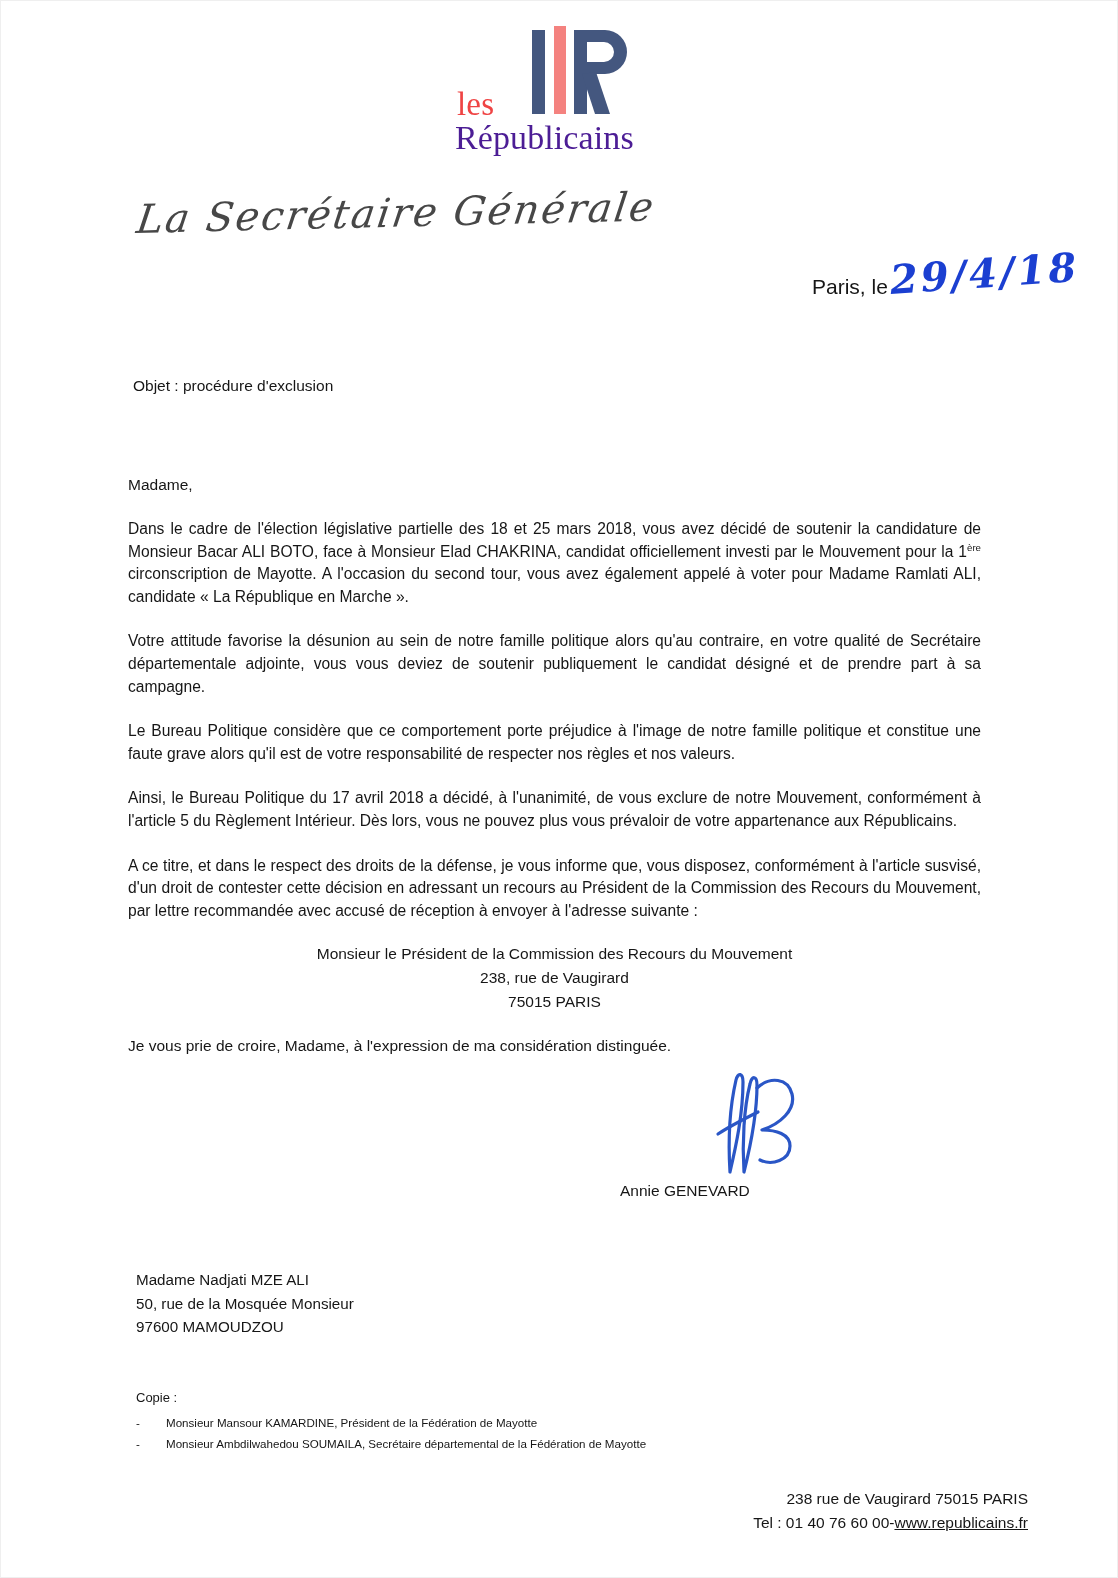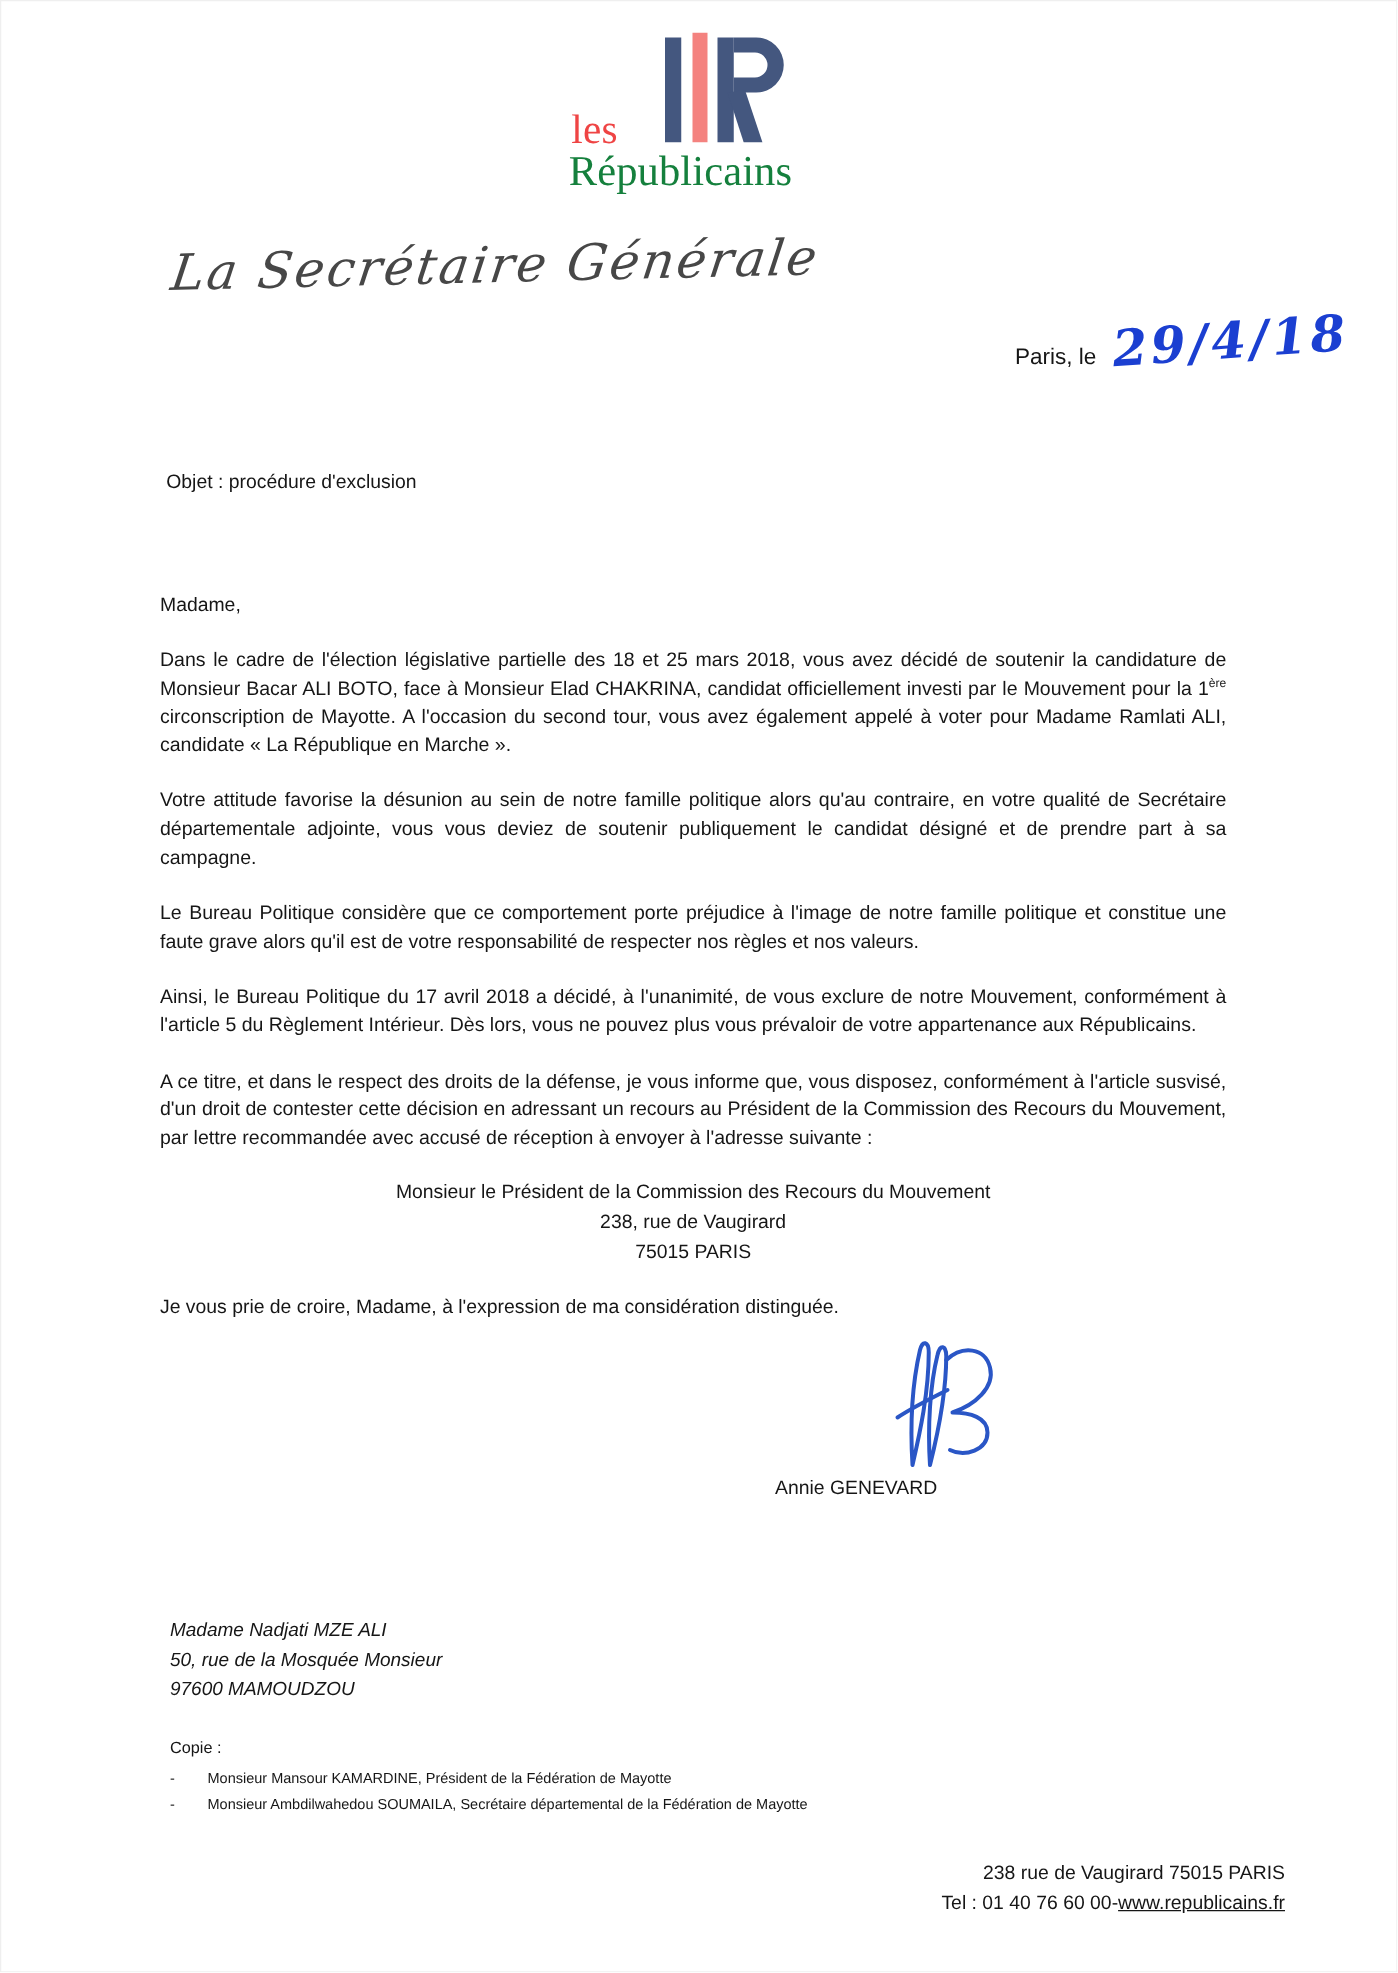--- a/index.html
+++ b/index.html
@@ -55,21 +55,21 @@
     color: #ef4444;
     letter-spacing: .2px;
   }
   .logo-rep {
     position: absolute;
     left: 5px;
     top: 95px;
     font-family: "Liberation Serif", "DejaVu Serif", serif;
     font-size: 34px;
     line-height: 1;
-    color: #15803d;
+    color: #4c1d95;
     letter-spacing: .1px;
     white-space: nowrap;
   }
 
   
   .script-title {
     position: absolute;
     left: 134px;
     top: 196px;
     font-family: "DejaVu Serif", "Liberation Serif", serif;
@@ -81,21 +81,21 @@
     transform-origin: left bottom;
     white-space: nowrap;
     opacity: .88;
   }
 
   
   .date-line {
     position: absolute;
     left: 812px;
     top: 275px;
-    font-size: 18px;
+    font-size: 21px;
     white-space: nowrap;
   }
   .date-hand {
     position: absolute;
     left: 890px;
     top: 256px;
     font-family: "DejaVu Serif", "Liberation Serif", serif;
     font-style: italic;
     font-size: 40px;
     font-weight: 700;
@@ -175,24 +175,22 @@
     width: 256px;
     font-size: 15.5px;
   }
 
   
   .recipient {
     position: absolute;
     left: 136px;
     top: 1268px;
     font-size: 15.2px;
-    font-style: italic;
     line-height: 23.5px;
     font-stretch: condensed;
-    margin-top: 25px;
   }
 
   
   .copies-label {
     position: absolute;
     left: 136px;
     top: 1390px;
     font-size: 13px;
   }
   .copies-list {

